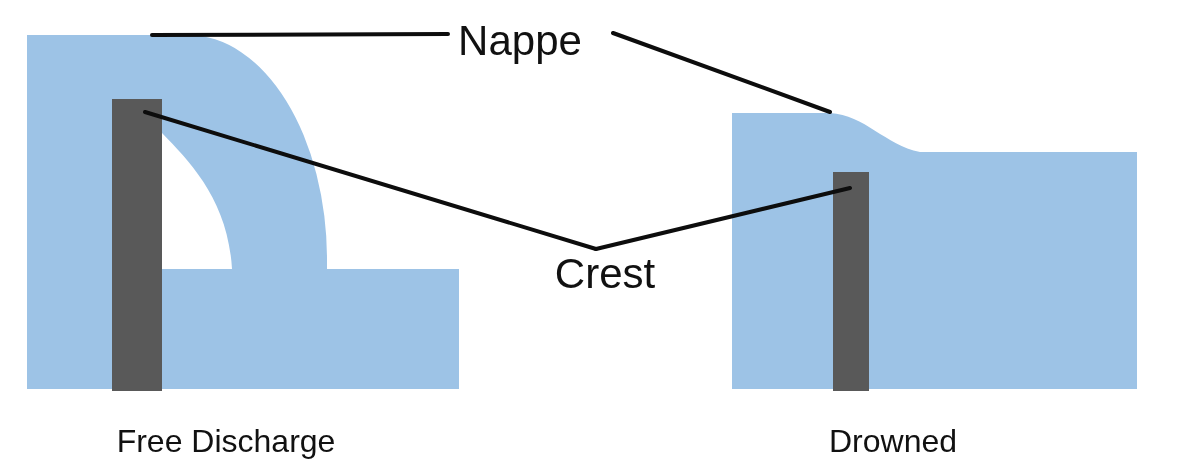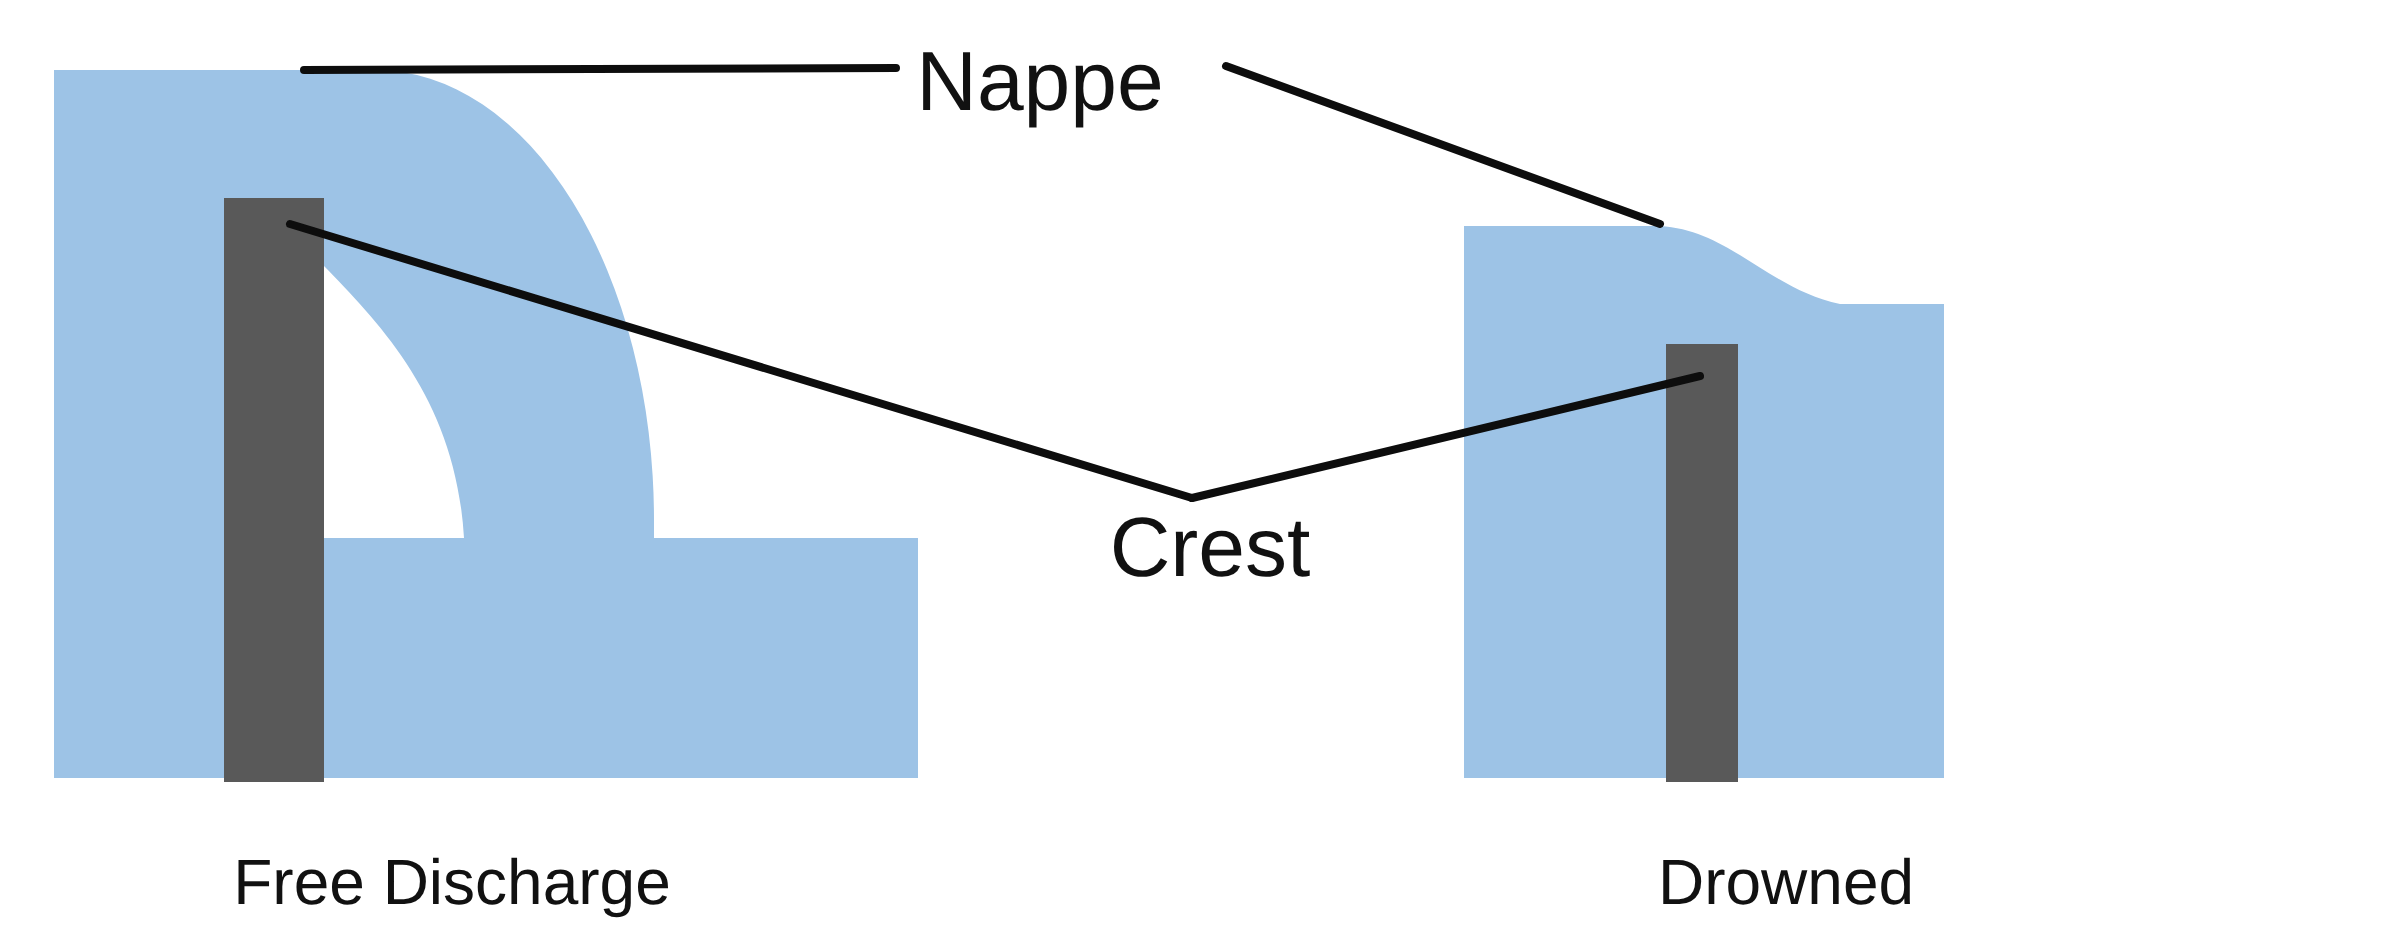--- a/index.html
+++ b/index.html
@@ -2,21 +2,21 @@
 <html><head>
 <meta charset="utf-8">
 <style>
   html, body {
     margin: 0;
     padding: 0;
     background: #ffffff;
   }
   .canvas {
     position: relative;
-    width: 972px;
+    width: 1137px;
     height: 463px;
     background: #ffffff;
     overflow: hidden;
     font-family: "Liberation Sans", sans-serif;
   }
   svg { display: block; }
   .ann-line {
     fill: none;
     stroke-width: 4;
     stroke-linecap: round;

